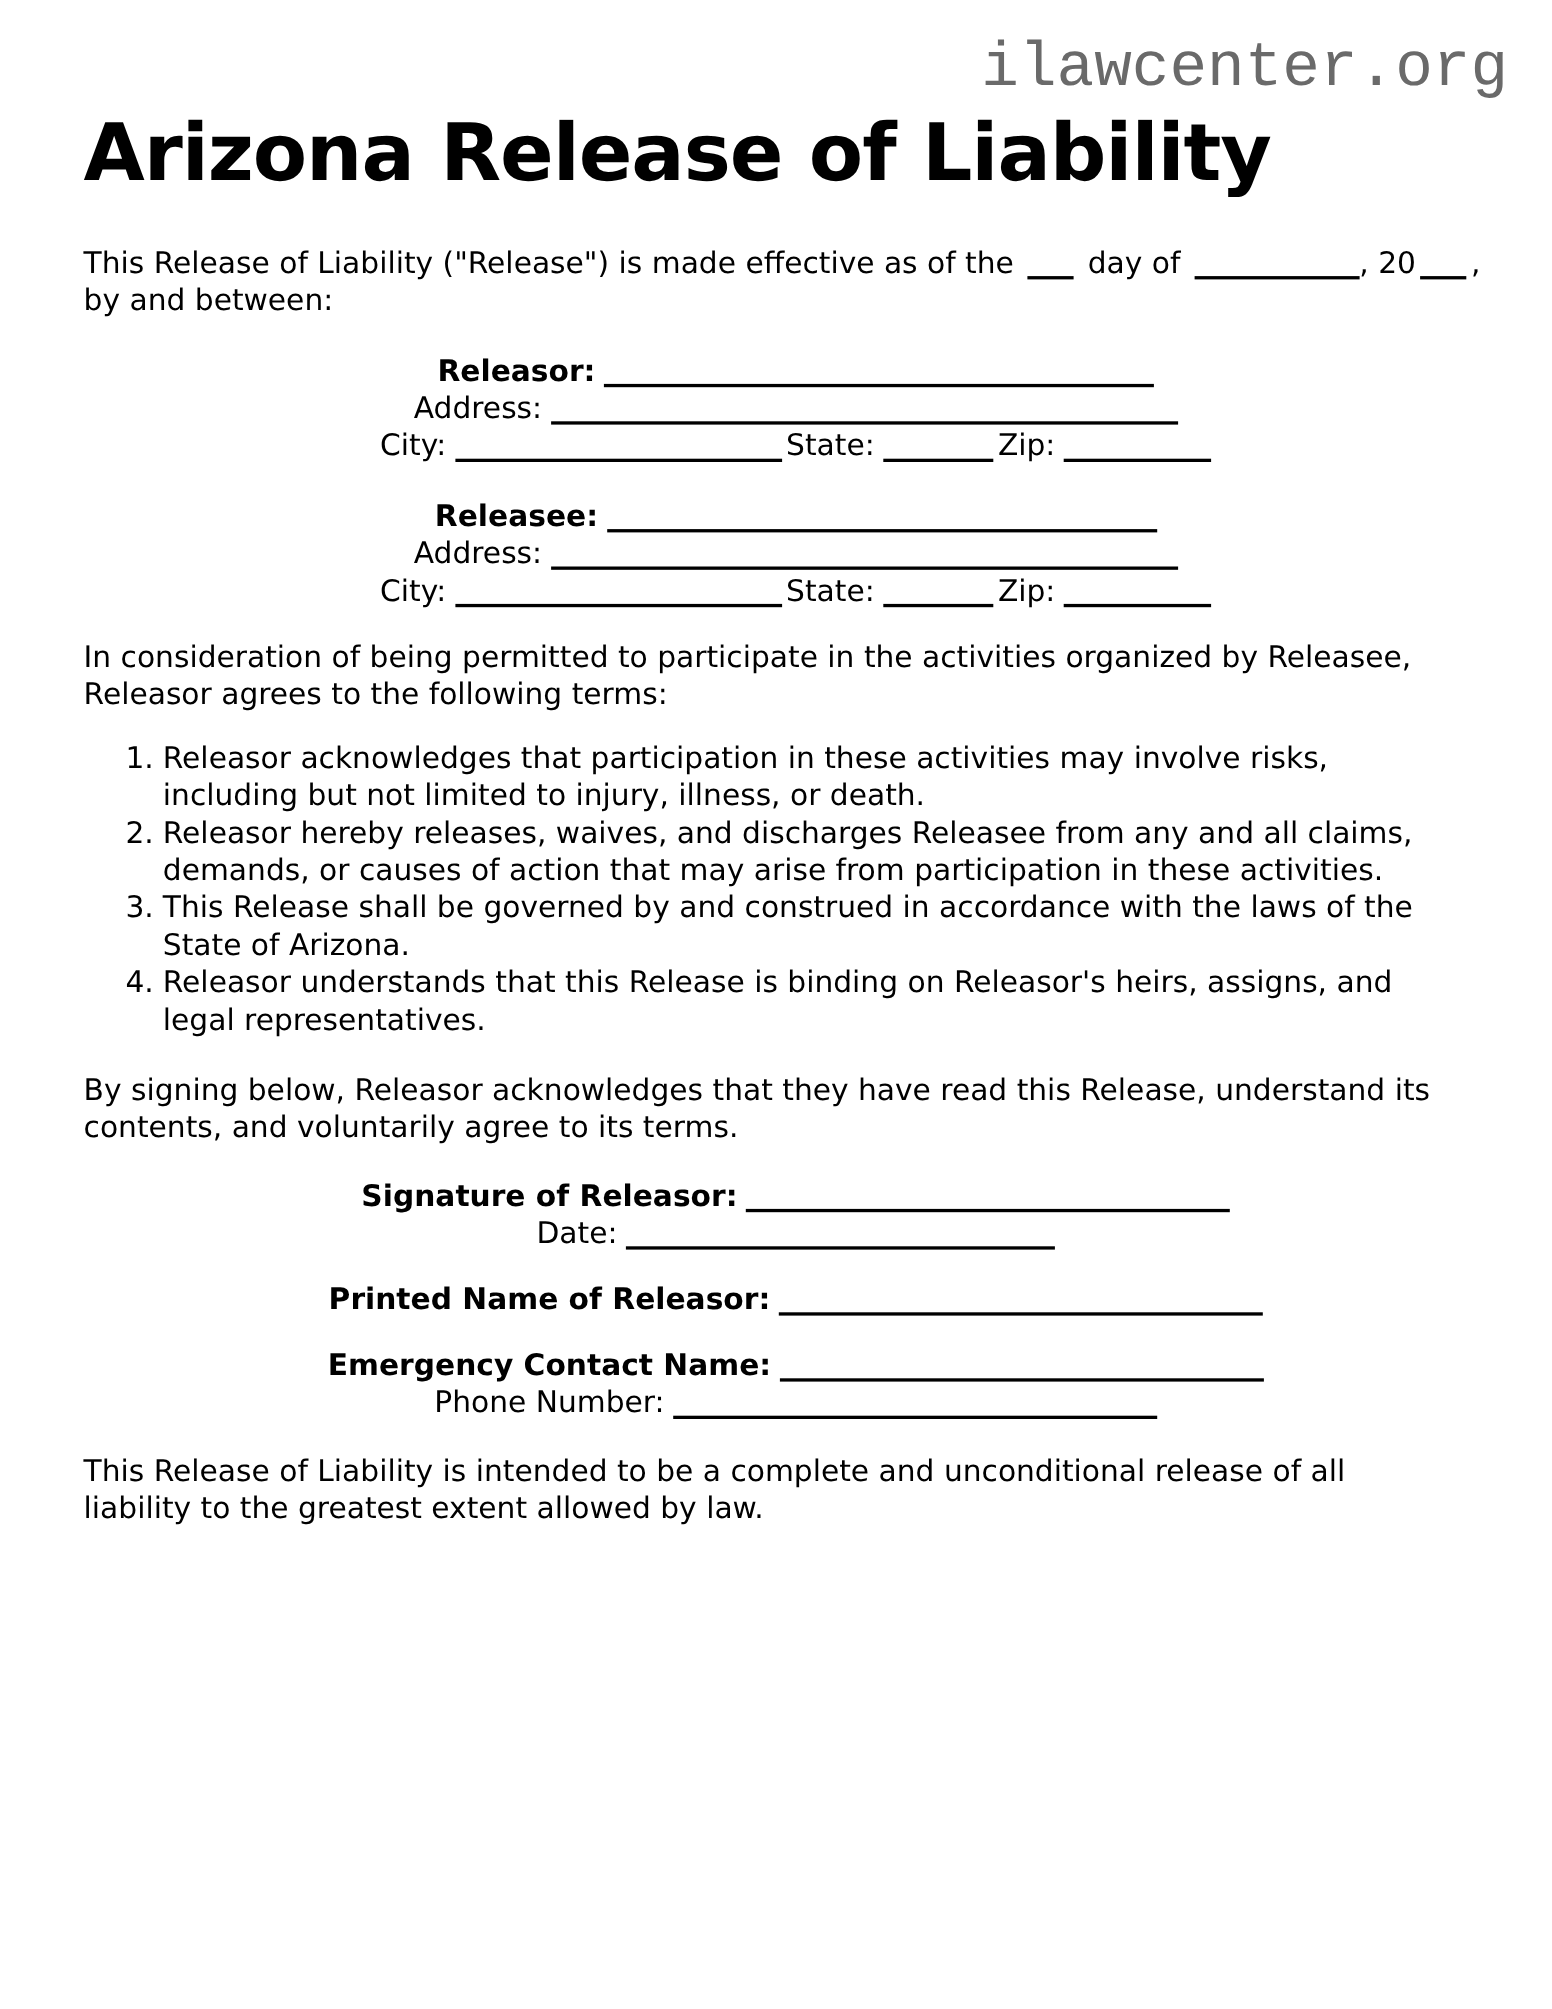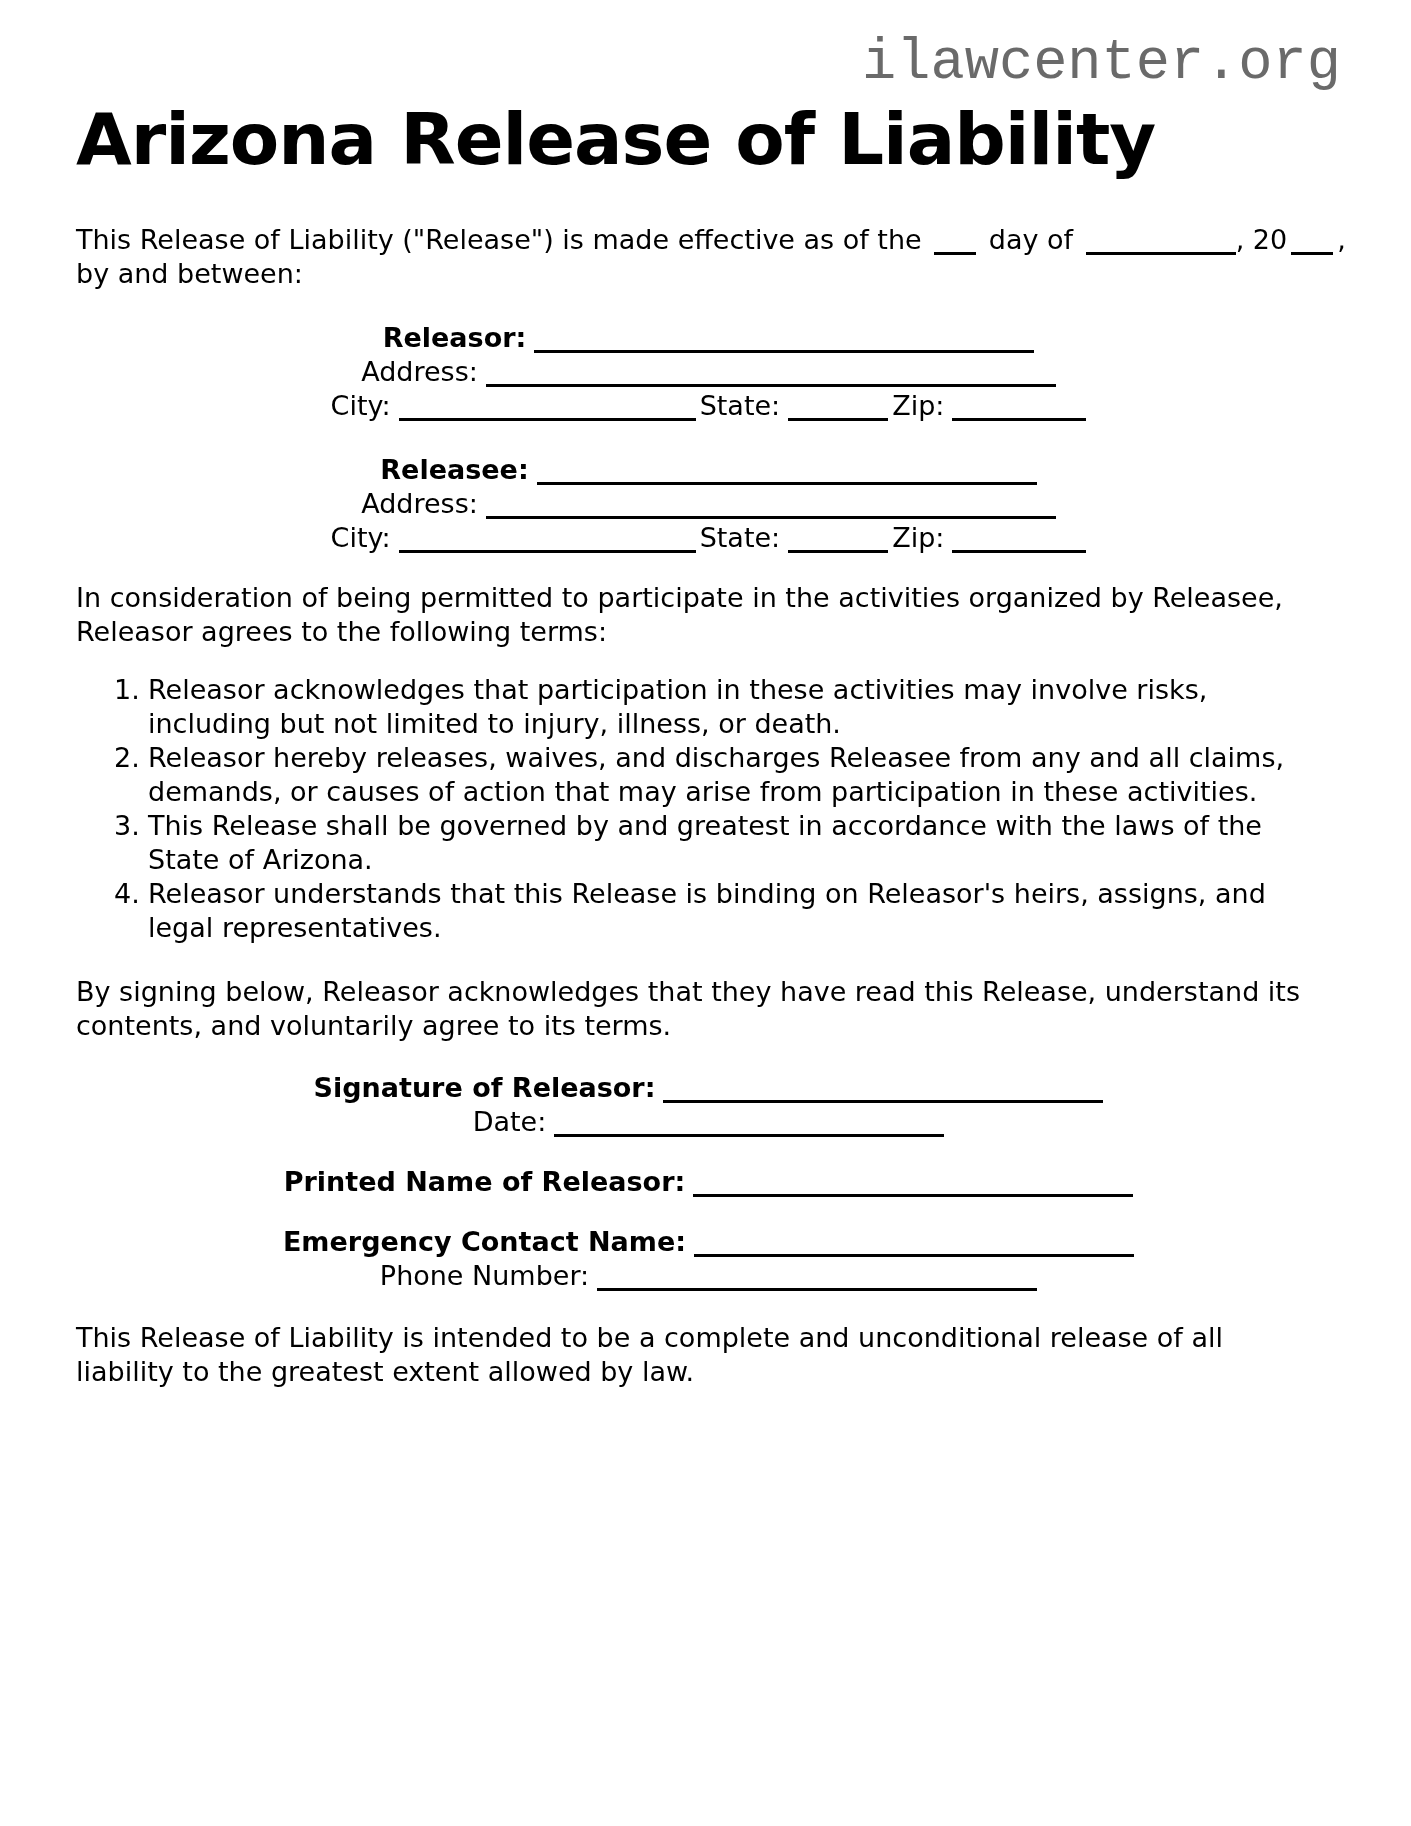--- a/index.html
+++ b/index.html
@@ -4,21 +4,21 @@
 <style>
   html,body{margin:0;padding:0;background:#ffffff;}
   body{
     width:1411px;height:1826px;overflow:hidden;
     font-family:"DejaVu Sans",sans-serif;
     color:#000;
   }
   .page{
     box-sizing:border-box;
     width:1411px;height:1826px;
-    padding:34px 70px 0 76px;
+    padding:34px 40px 0 76px;
     background:#fff;
   }
   .watermark{
     font-family:"Liberation Mono",monospace;
     font-size:57px;line-height:1.05;
     color:#6a6a6a;
     text-align:right;
     white-space:nowrap;
   }
   .title{
@@ -106,21 +106,21 @@
     <div class="term">
       <span class="num">2.</span>
       <span>
         <span class="ln">Releasor hereby releases, waives, and discharges Releasee from any and all claims,</span>
         <span class="ln">demands, or causes of action that may arise from participation in these activities.</span>
       </span>
     </div>
     <div class="term">
       <span class="num">3.</span>
       <span>
-        <span class="ln">This Release shall be governed by and greatest in accordance with the laws of the</span>
+        <span class="ln">This Release shall be governed by and construed in accordance with the laws of the</span>
         <span class="ln">State of Arizona.</span>
       </span>
     </div>
     <div class="term">
       <span class="num">4.</span>
       <span>
         <span class="ln">Releasor understands that this Release is binding on Releasor's heirs, assigns, and</span>
         <span class="ln">legal representatives.</span>
       </span>
     </div>

